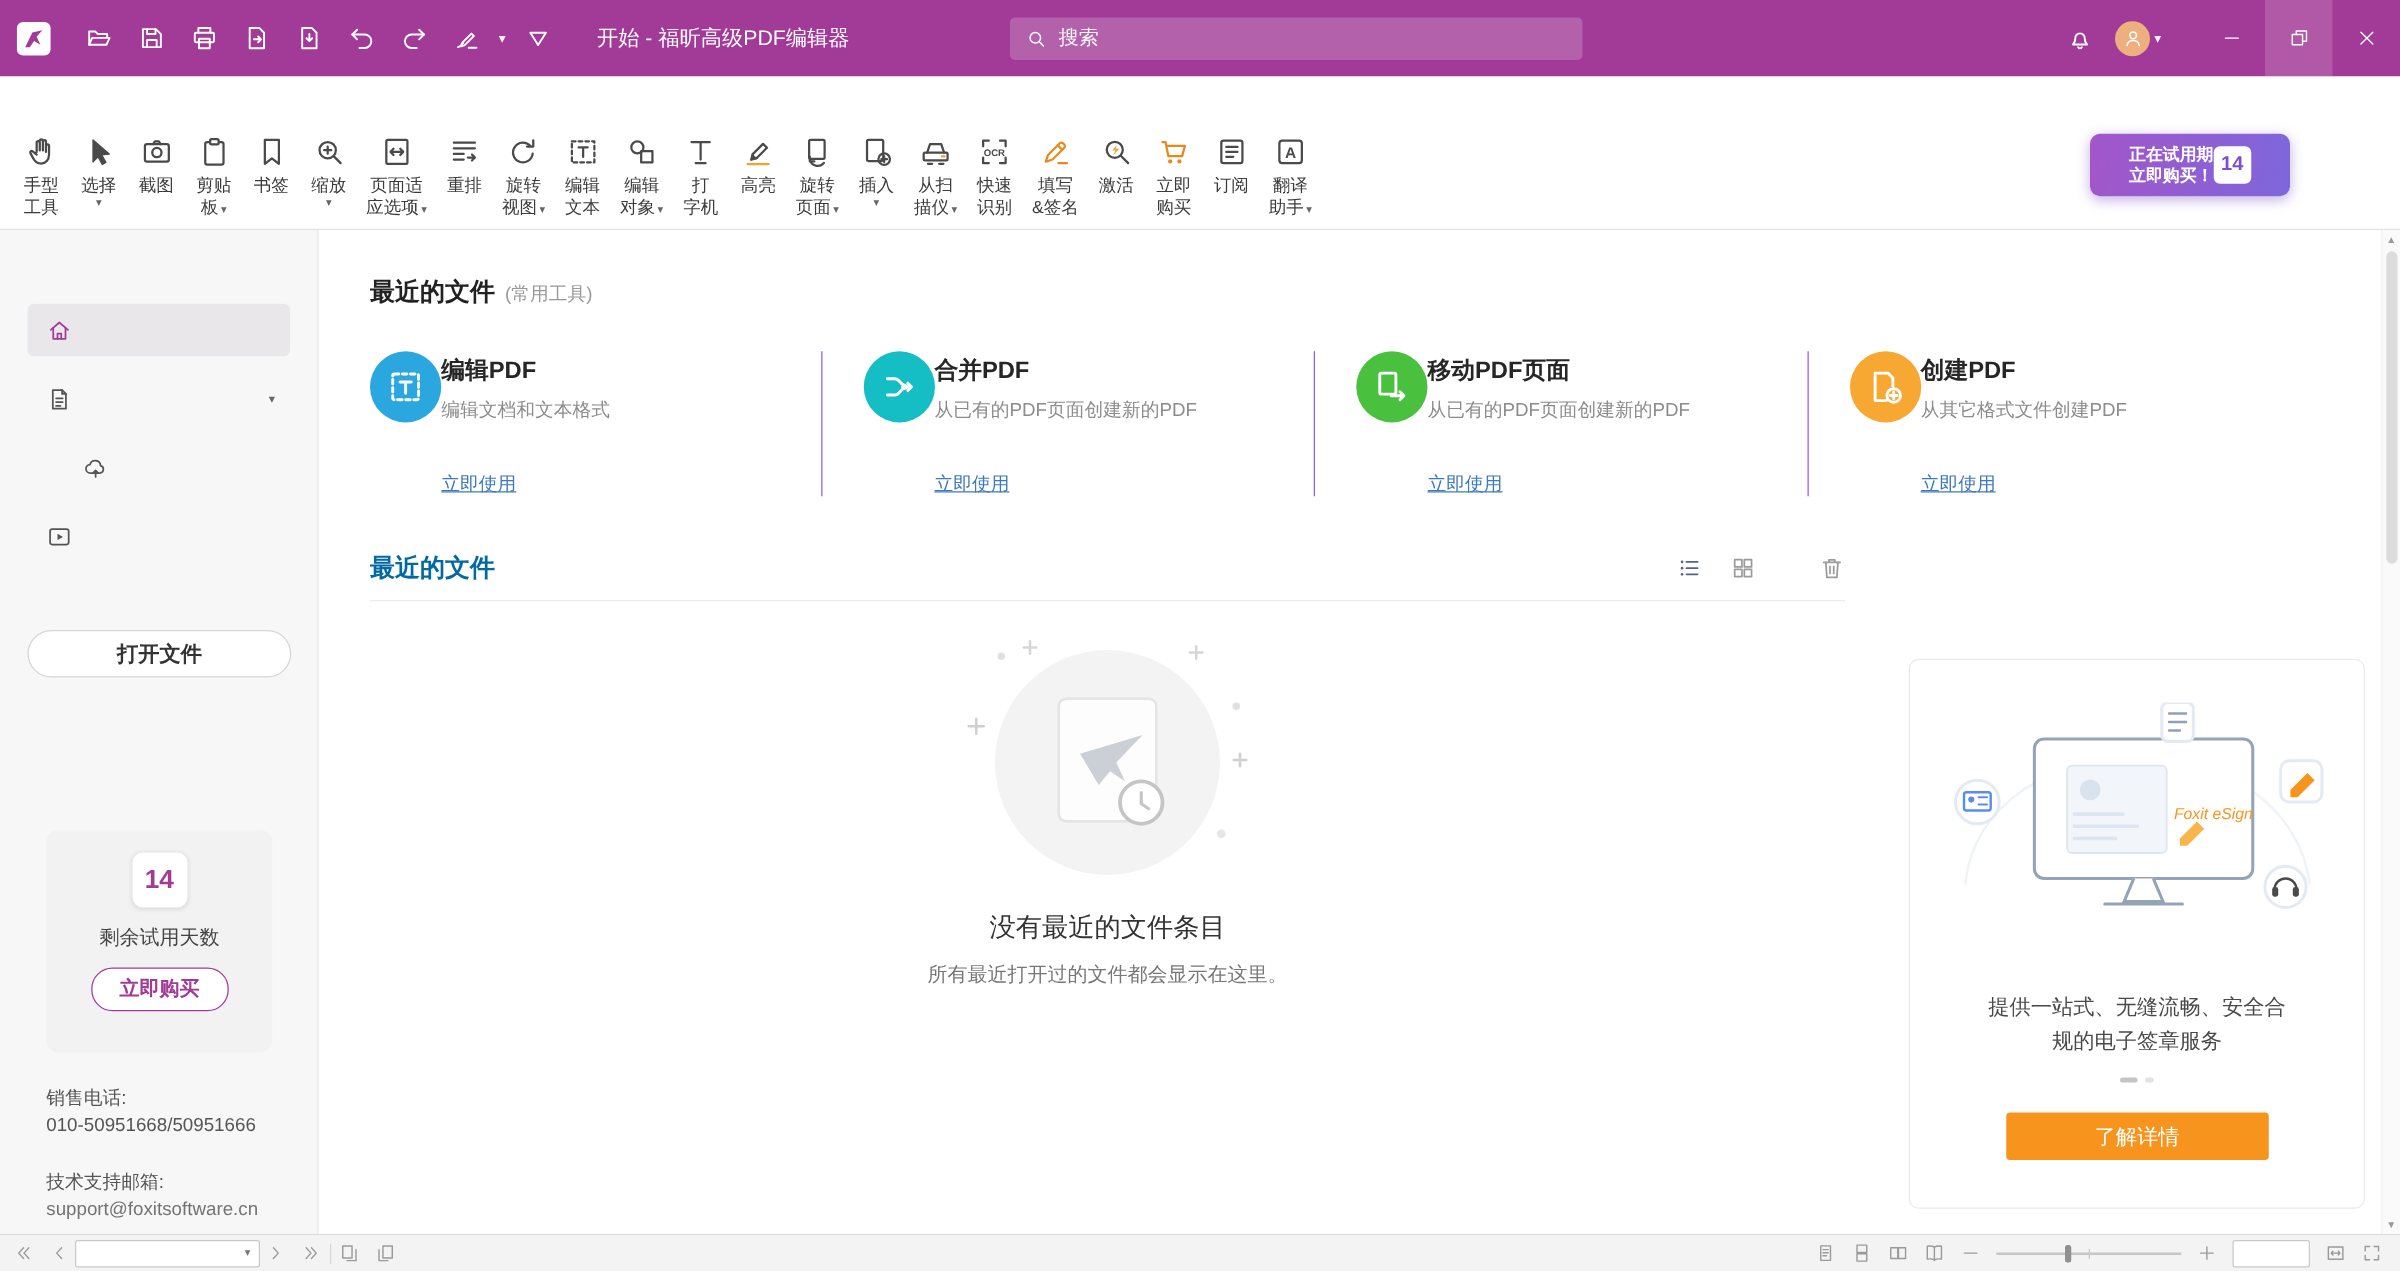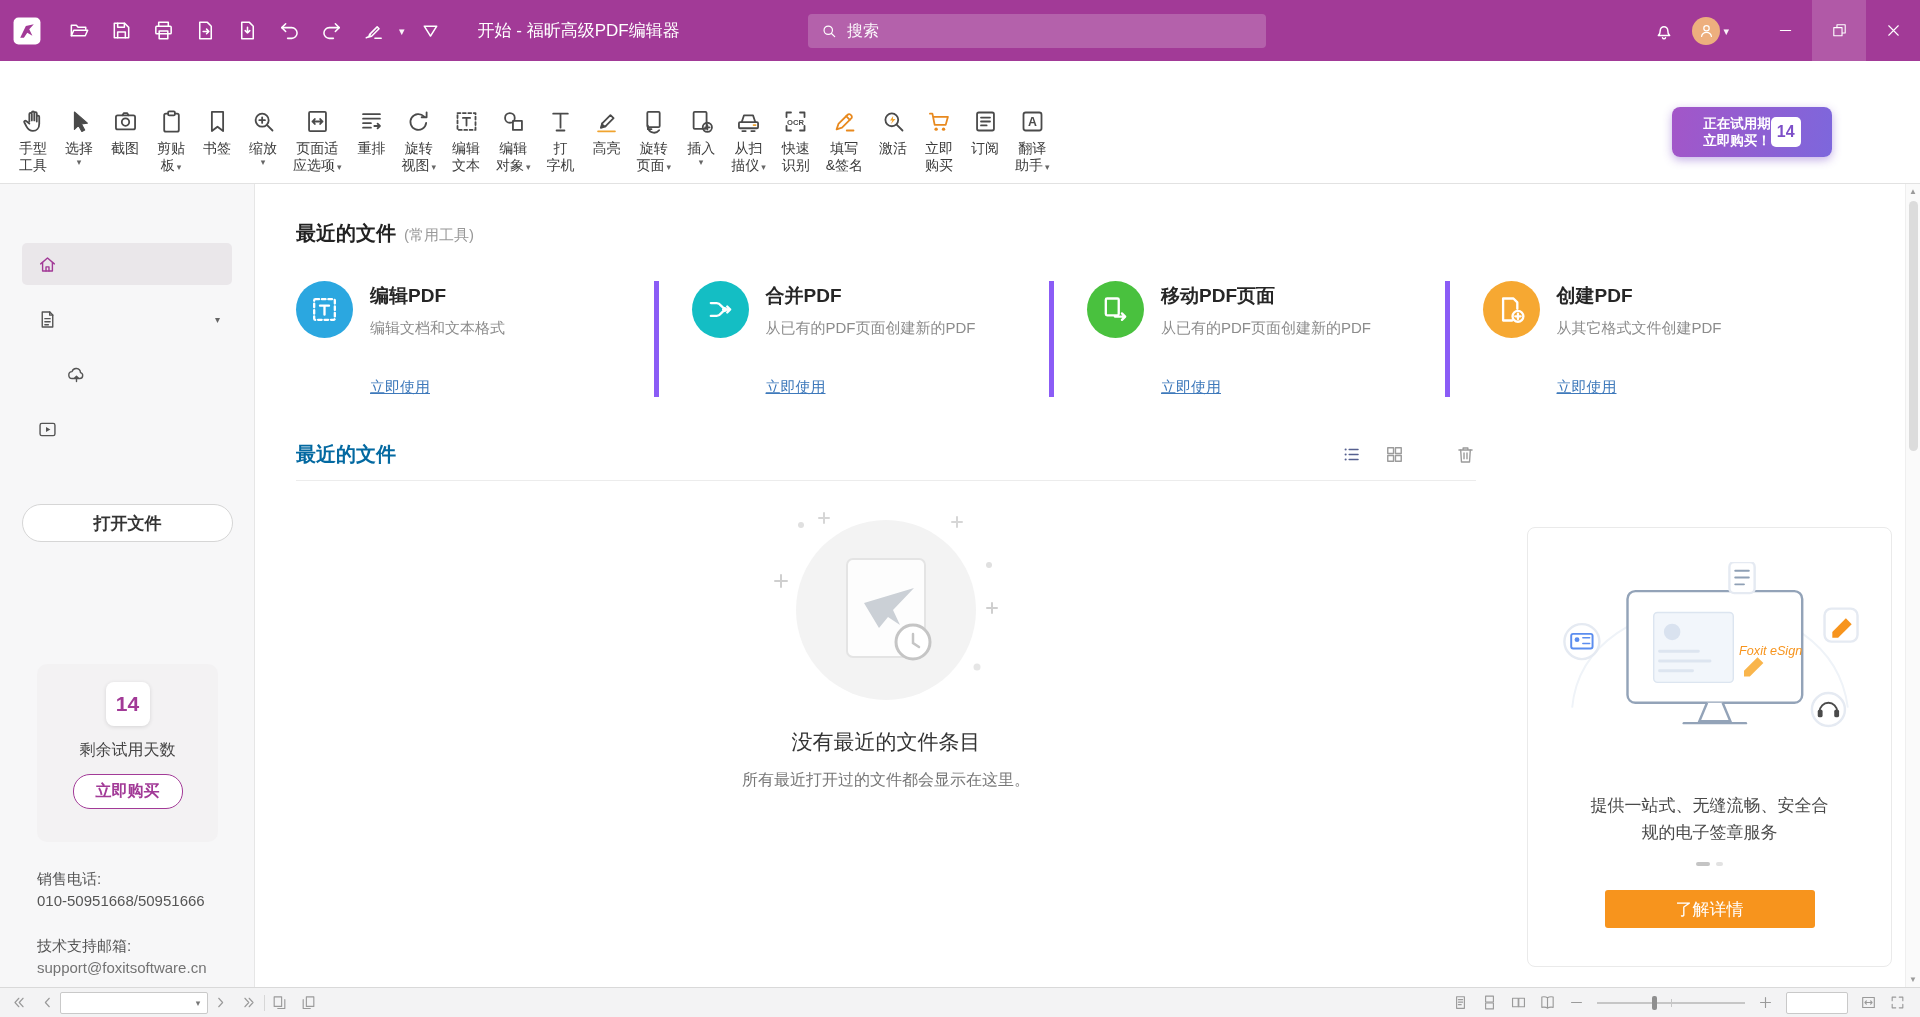--- a/index.html
+++ b/index.html
@@ -68,22 +68,22 @@
   .contact .gap{height:23px}
   .contact .email{color:#737373}
 
   
   .content{flex:1;position:relative;background:#fff;overflow:hidden}
   .tools-guide{padding:36px 0 0 41px}
   .tg-head{display:flex;align-items:baseline;gap:8px}
   .tg-title{font-size:20px;font-weight:bold;color:#222}
   .tg-sub{font-size:15px;color:#999}
   .tg-cards{display:flex;margin-top:34px;padding-right:80px}
-  .tg-card{flex:1;display:flex;gap:17px;padding-right:24px}
-  .tg-card + .tg-card{border-left:5px solid #8b5cf6;padding-left:33px}
+  .tg-card{flex:1;display:flex;padding-right:24px}
+  .tg-card + .tg-card{border-left:1px solid #8b5cf6;padding-left:33px}
   .tg-ic{width:57px;height:57px;border-radius:50%;display:flex;align-items:center;justify-content:center;color:#fff;flex-shrink:0}
   .tg-ic svg{width:31px;height:31px}
   .tg-card-title{font-size:19px;font-weight:bold;color:#262626;margin-top:2px}
   .tg-desc{font-size:15px;color:#8C8C8C;margin-top:10px;white-space:nowrap}
   .tg-link{display:inline-block;margin-top:40px;font-size:15px;color:var(--link);text-decoration:underline;cursor:pointer}
 
   .recent{margin:44px 0 0 41px;width:1180px}
   .recent-head{display:flex;align-items:center;border-bottom:1px solid #ECECEC;padding-bottom:12px}
   .recent-title{font-size:20px;font-weight:bold;color:#0369a1}
   .recent-actions{margin-left:auto;display:flex;align-items:center;gap:22px}

